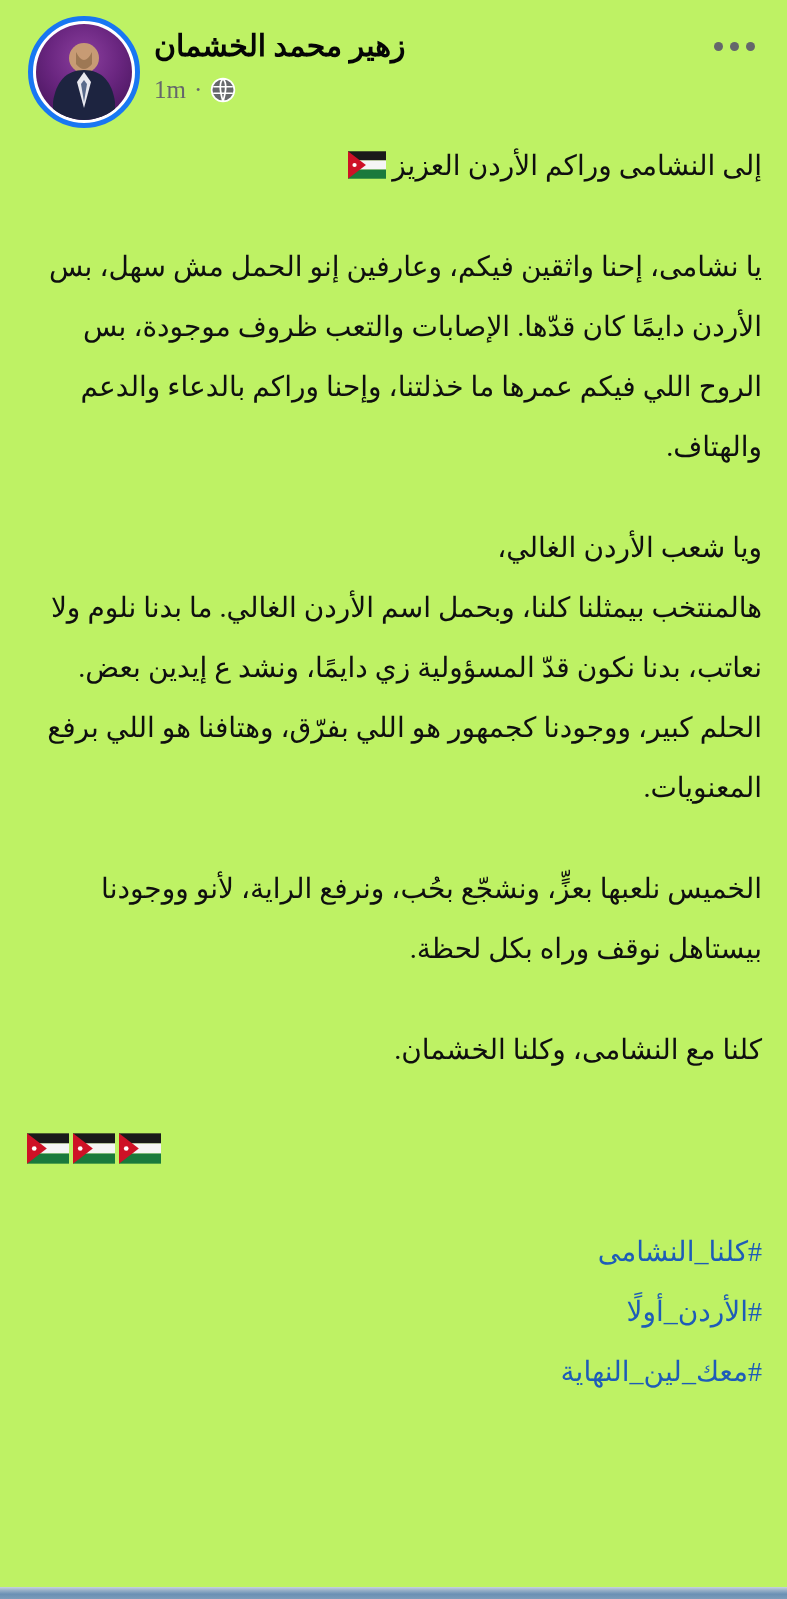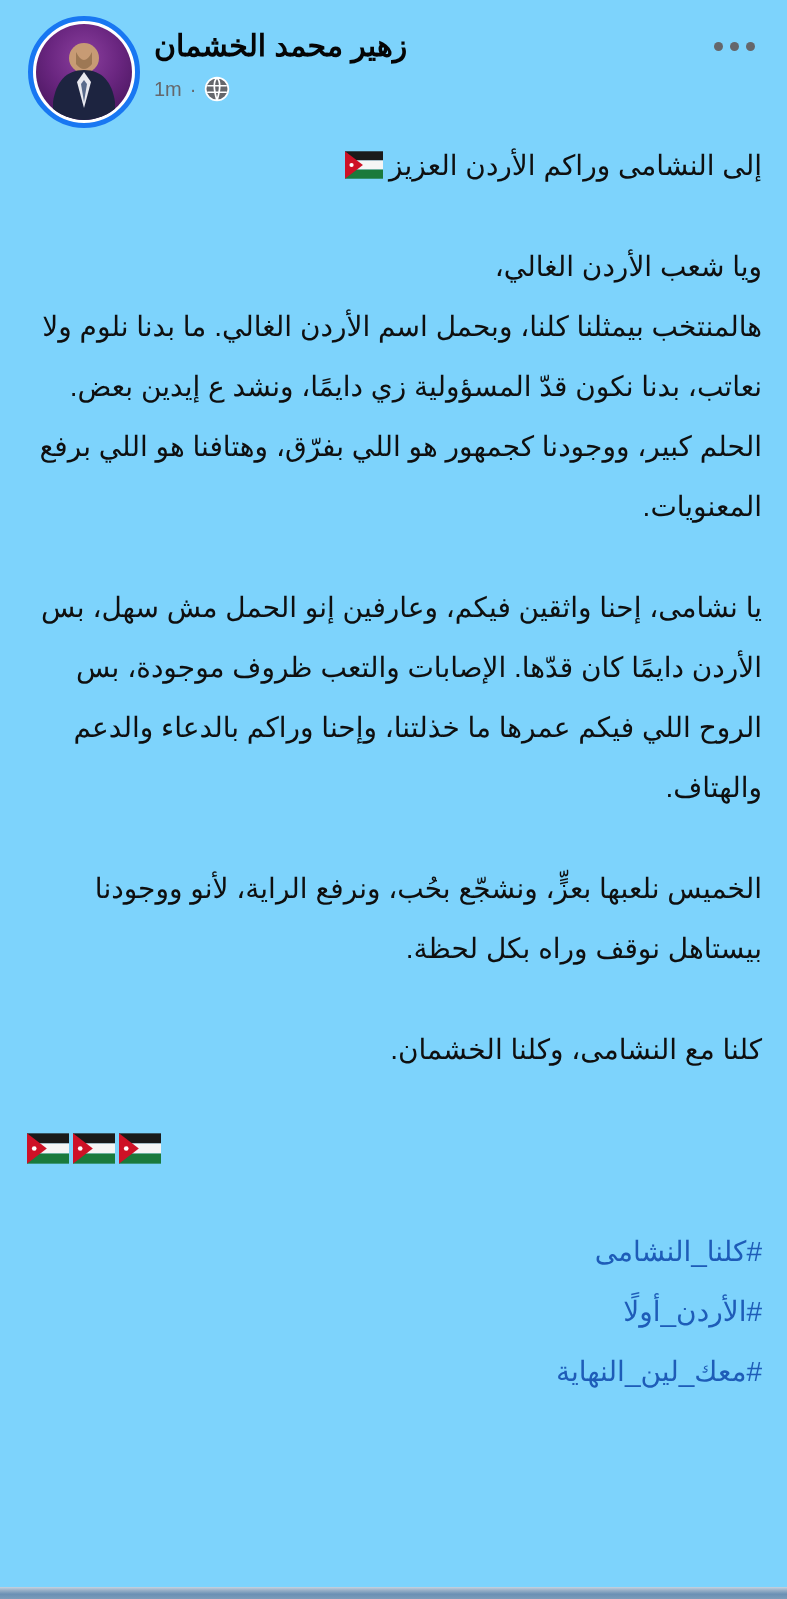--- a/index.html
+++ b/index.html
@@ -1,21 +1,21 @@
 <!DOCTYPE html>
 <html><head>
 <meta charset="utf-8">
 <style>
   html,body{margin:0;padding:0;background:#fff;}
   #screen{
     position:relative;
     width:787px;height:1599px;
-    background:#7dd3fc;
+    background:#bef264;
     overflow:hidden;
-    font-family:Liberation Sans, sans-serif;
+    font-family:Liberation Serif, serif;
   }
   
   .header{
     display:flex;align-items:flex-start;
     padding:16px 24px 0 28px;
   }
   .avatar{
     width:96px;height:96px;border-radius:50%;
     border:5px solid #1877F2;
     background:#fff;
@@ -31,21 +31,21 @@
   }
   .avatar-inner svg{position:absolute;left:0;top:0;}
   .header-info{margin-left:14px;padding-top:10px;flex:1 1 auto;}
   .profile-name{
     font-size:30px;font-weight:bold;color:#050505;
     line-height:40px;cursor:pointer;
     direction:rtl;text-align:left;display:inline-block;
   }
   .meta-row{
     display:flex;align-items:center;gap:8px;
-    margin-top:10px;color:#65676B;font-size:20px;
+    margin-top:10px;color:#65676B;font-size:25px;
   }
   .meta-row .timestamp{cursor:pointer;}
   .globe{width:26px;height:26px;display:inline-block;}
   .menu-dots{
     margin-top:20px;margin-right:2px;
     display:flex;gap:7px;align-items:center;
     cursor:pointer;padding:6px;flex:0 0 auto;
   }
   .menu-dots i{
     width:9px;height:9px;border-radius:50%;
@@ -123,23 +123,23 @@
 
     <p><span>إلى النشامى وراكم الأردن العزيز</span><span class="flag"><svg viewBox="0 0 36 26">
             <rect x="0" y="0" width="36" height="8.7" fill="#1a1a1a"></rect>
             <rect x="0" y="8.7" width="36" height="8.6" fill="#f5f5f5"></rect>
             <rect x="0" y="17.3" width="36" height="8.7" fill="#1a7a3c"></rect>
             <path d="M0 0 L17 13 L0 26 Z" fill="#ce1126"></path>
             <circle cx="6.2" cy="13" r="2" fill="#ffffff"></circle>
           </svg></span></p>
 
 
+    <p>يا نشامى، إحنا واثقين فيكم، وعارفين إنو الحمل مش سهل، بس الأردن دايمًا كان قدّها. الإصابات والتعب ظروف موجودة، بس الروح اللي فيكم عمرها ما خذلتنا، وإحنا وراكم بالدعاء والدعم والهتاف.</p>
+
     <p><span>ويا شعب الأردن الغالي،</span><br><span>هالمنتخب بيمثلنا كلنا، وبحمل اسم الأردن الغالي. ما بدنا نلوم ولا نعاتب، بدنا نكون قدّ المسؤولية زي دايمًا، ونشد ع إيدين بعض. الحلم كبير، ووجودنا كجمهور هو اللي بفرّق، وهتافنا هو اللي برفع المعنويات.</span></p>
-
-    <p>يا نشامى، إحنا واثقين فيكم، وعارفين إنو الحمل مش سهل، بس الأردن دايمًا كان قدّها. الإصابات والتعب ظروف موجودة، بس الروح اللي فيكم عمرها ما خذلتنا، وإحنا وراكم بالدعاء والدعم والهتاف.</p>
 
     <p>الخميس نلعبها بعزٍّ، ونشجّع بحُب، ونرفع الراية، لأنو ووجودنا بيستاهل نوقف وراه بكل لحظة.</p>
 
     <p>كلنا مع النشامى، وكلنا الخشمان.</p>
 
     <div class="flags-row">
       <span class="flag"><svg viewBox="0 0 36 26">
             <rect x="0" y="0" width="36" height="8.7" fill="#1a1a1a"></rect>
             <rect x="0" y="8.7" width="36" height="8.6" fill="#f5f5f5"></rect>
             <rect x="0" y="17.3" width="36" height="8.7" fill="#1a7a3c"></rect>

